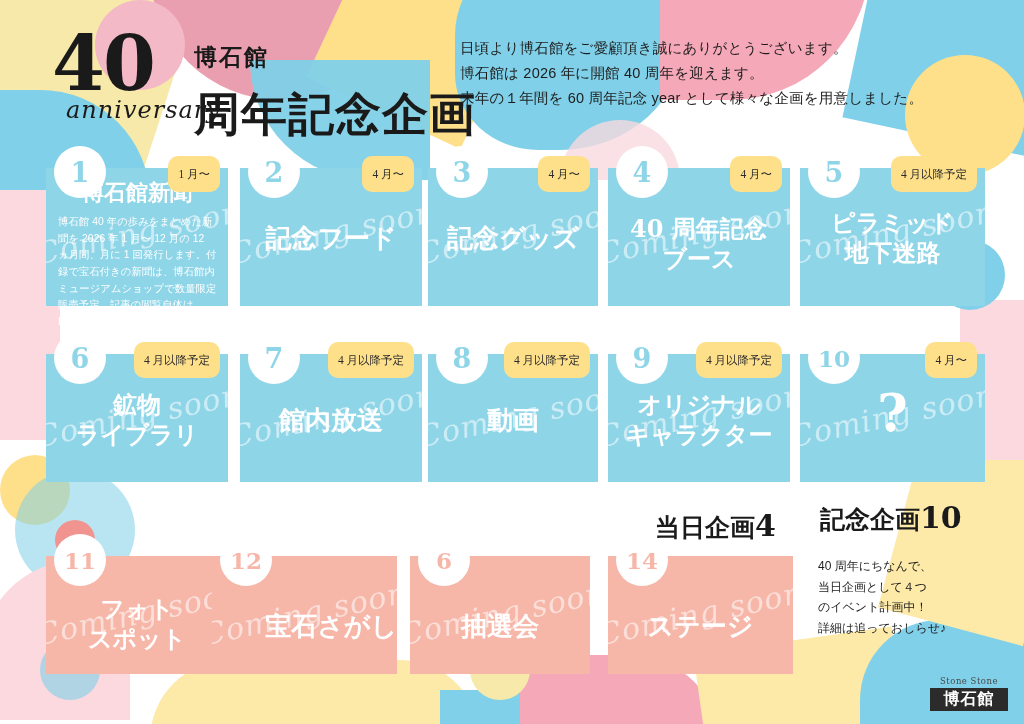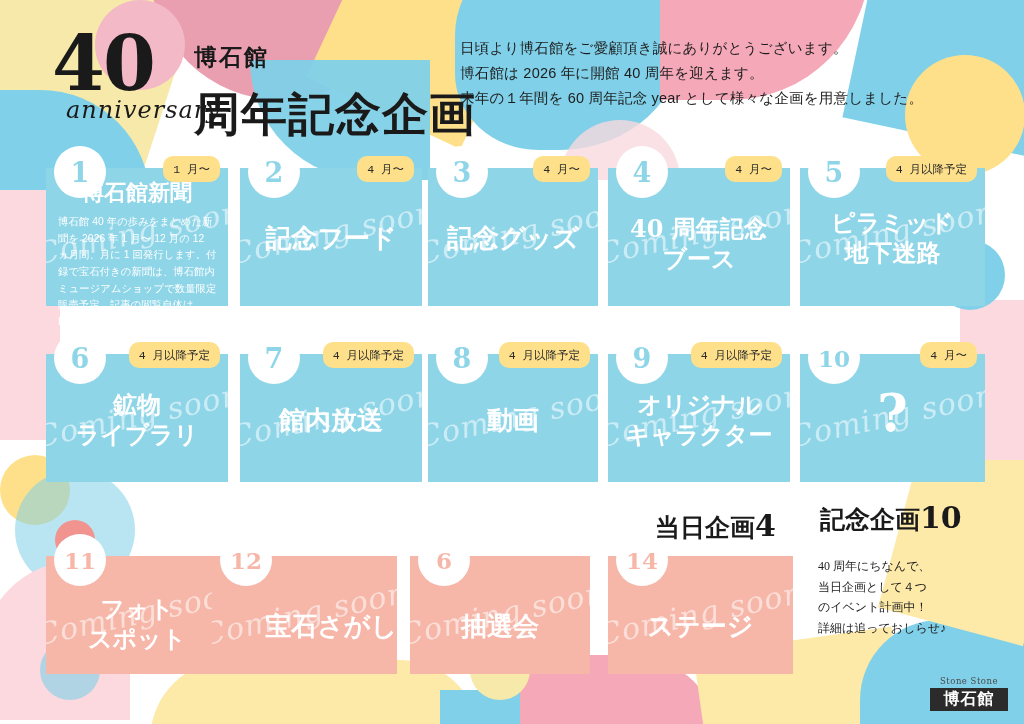--- a/index.html
+++ b/index.html
@@ -104,25 +104,25 @@
     position:absolute;left:8px;top:0px;width:52px;height:52px;border-radius:50%;
     background:#ffffff;display:flex;align-items:center;justify-content:center;
     font-family:"DejaVu Serif", serif;font-size:27px;font-weight:bold;
     z-index:5;
   }
   .numbadge.blue{color:#8ed5e8;}
   .numbadge.pink{color:#f6b6a8;}
   .numbadge.small{font-size:23px;}
 
   .datetag{
-    position:absolute;right:8px;top:10px;height:26px;
+    position:absolute;right:8px;top:10px;height:36px;
     background:#ffe08a;border-radius:10px;
     display:flex;align-items:center;justify-content:center;
     padding:0 10px;font-size:11.5px;color:#2b2b2b;z-index:6;white-space:nowrap;
-    font-family:Liberation Mono, monospace;
+    font-family:Liberation Serif, serif;
   }
 
   .cardtitle{
     position:absolute;left:0;width:100%;
     text-align:center;color:#ffffff;
     font-family:"DejaVu Serif", serif;font-weight:bold;
     line-height:1.25;z-index:4;
   }
   .cardtitle.t1{font-size:26px;}
   .cardtitle.t2{font-size:24px;}
@@ -145,21 +145,21 @@
     font-family:"DejaVu Serif", serif;font-weight:bold;color:#1a1a1a;
     white-space:nowrap;
   }
   .sec-head .num{font-size:30px;}
   .sec-10{left:820px;top:500px;font-size:25px;}
   .sec-4{left:655px;top:508px;font-size:25px;}
 
   
   .note{
     position:absolute;left:818px;top:556px;width:172px;
-    font-size:12px;line-height:1.72;color:#1d1d1d;font-family:Liberation Serif, serif;
+    font-size:12px;line-height:1.72;color:#1d1d1d;
   }
   .note div{white-space:nowrap;}
 
   
   .logo{
     position:absolute;left:930px;top:676px;width:78px;height:38px;text-align:center;
   }
   .logo .en{
     font-size:8.5px;color:#4a4a4a;letter-spacing:.5px;
     font-family:"DejaVu Serif", serif;

